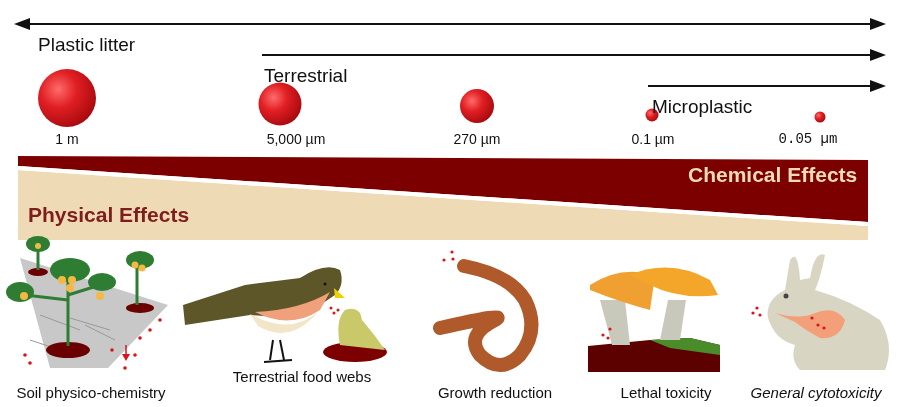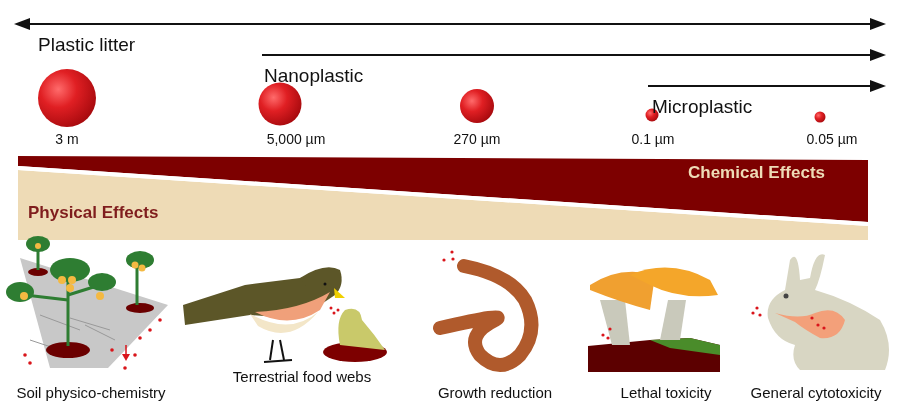--- a/index.html
+++ b/index.html
@@ -1,20 +1,20 @@
 <!DOCTYPE html>
 <html><head>
 <meta charset="utf-8">
 <style>
   html,body{margin:0;padding:0;background:#fff;}
   body{width:900px;height:407px;position:relative;overflow:hidden;font-family:"Liberation Sans",sans-serif;color:#111;}
   .abs{position:absolute;}
   .arrow-label{font-size:19px;color:#111;white-space:nowrap;margin-top:32px;}
   .size-label{font-size:14px;color:#111;white-space:nowrap;transform:translateX(-50%);}
-  .effect-label{font-weight:bold;font-size:17px;white-space:nowrap;}
+  .effect-label{font-weight:bold;font-size:21px;white-space:nowrap;}
   .caption{font-size:15px;color:#111;white-space:nowrap;transform:translateX(-50%);}
   svg{position:absolute;left:0;top:0;}
 </style>
 </head>
 <body>
 
 <svg width="900" height="407">
   <defs>
     <radialGradient id="ball" cx="35%" cy="35%" r="70%">
       <stop offset="0%" stop-color="#ff6b6b"></stop>
@@ -153,29 +153,29 @@
         <circle cx="757" cy="308" r="1.6"></circle>
         <circle cx="760" cy="315" r="1.6"></circle>
       <circle cx="812" cy="318" r="1.6"></circle>
         <circle cx="818" cy="325" r="1.6"></circle>
         <circle cx="824" cy="328" r="1.6"></circle>
     </g>
   </g>
 </svg>
 
 <div class="abs arrow-label" style="left:38px;top:2px;">Plastic litter</div>
-<div class="abs arrow-label" style="left:264px;top:33px;">Nanoplastic</div>
+<div class="abs arrow-label" style="left:264px;top:33px;">Terrestrial</div>
 <div class="abs arrow-label" style="left:652px;top:64px;">Microplastic</div>
 
-<div class="abs size-label" style="left:67px;top:131px;">3 m</div>
+<div class="abs size-label" style="left:67px;top:131px;">1 m</div>
 <div class="abs size-label" style="left:296px;top:131px;">5,000 µm</div>
 <div class="abs size-label" style="left:477px;top:131px;">270 µm</div>
 <div class="abs size-label" style="left:653px;top:131px;">0.1 µm</div>
-<div class="abs size-label" style="left:832px;top:131px;">0.05 µm</div>
+<div class="abs size-label" style="left:808px;top:131px;font-family:Liberation Mono, monospace;">0.05 µm</div>
 
 <div class="abs effect-label" style="left:688px;top:163px;color:#eedbb6;">Chemical Effects</div>
 <div class="abs effect-label" style="left:28px;top:203px;color:#7f1d1d;">Physical Effects</div>
 
 <div class="abs caption" style="left:91px;top:384px;text-align:right;">Soil physico-chemistry</div>
 <div class="abs caption" style="left:302px;top:368px;">Terrestrial food webs</div>
 <div class="abs caption" style="left:495px;top:384px;">Growth reduction</div>
 <div class="abs caption" style="left:654px;top:384px;padding-left:24px;">Lethal toxicity</div>
-<div class="abs caption" style="left:816px;top:384px;">General cytotoxicity</div>
+<div class="abs caption" style="left:816px;top:384px;font-style:italic;">General cytotoxicity</div>
 
 </body></html>

